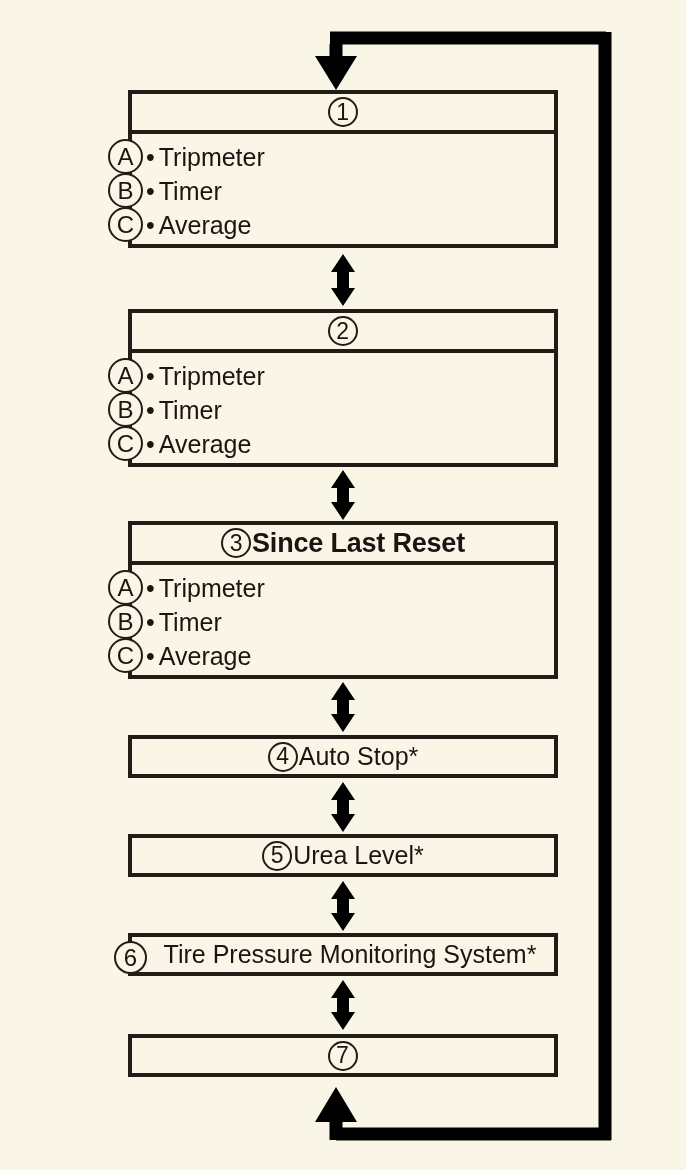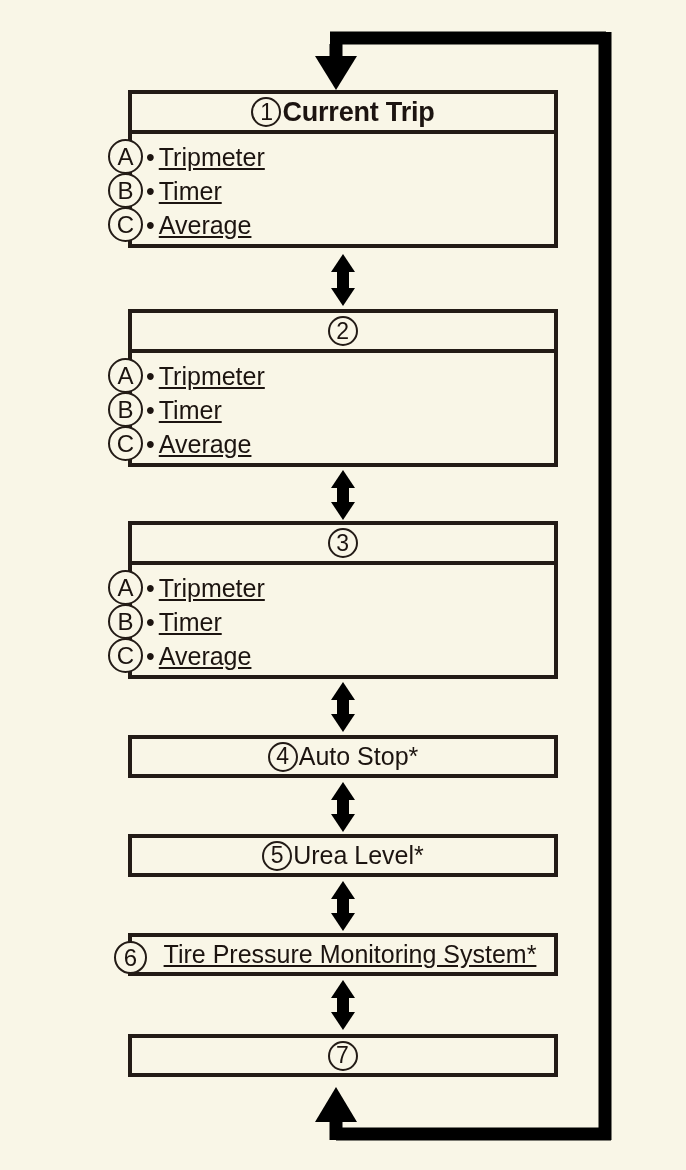--- a/index.html
+++ b/index.html
@@ -95,21 +95,20 @@
     z-index: 6;
   }
 
   
   .bullet-row {
     position: absolute;
     font-size: 25px;
     white-space: nowrap;
     line-height: 1;
     z-index: 5;
-    text-decoration: underline;
   }
   .bullet-dot {
     display: inline-block;
     font-size: 25px;
     margin-right: 4px;
   }
 
   
   .dbl-arrow {
     position: absolute;
@@ -130,21 +129,20 @@
     <path d="M 605 32 L 605 1140" stroke="#000" stroke-width="13" fill="none"></path>
 
     <path d="M 611 1134 L 336 1134" stroke="#000" stroke-width="13" fill="none"></path>
 
     <path d="M 336 1140 L 336 1112" stroke="#000" stroke-width="13" fill="none"></path>
     <polygon points="336,1087 315,1122 357,1122" fill="#000"></polygon>
   </svg>
 
   <div class="node-title" style="left:128px; top:90px; width:430px; height:44px;">
     <span class="circ circ-num">1</span>
-    <span class="title-text">Current Trip</span>
   </div>
   <div class="node-body" style="left:128px; top:134px; width:430px; height:114px;"></div>
 
   <span class="circ circ-letter" style="left:108px; top:139px;">A</span>
   <div class="bullet-row" style="left:146px; top:145px;">
     <span class="bullet-dot">•</span><span>Tripmeter</span>
   </div>
 
   <span class="circ circ-letter" style="left:108px; top:173px;">B</span>
   <div class="bullet-row" style="left:146px; top:179px;">
@@ -183,20 +181,21 @@
   </div>
 
   <svg class="dbl-arrow" style="left:329px; top:470px; height:50px;" viewBox="0 0 28 50" width="28" height="50">
     <polygon points="14,0 2,18 26,18" fill="#000"></polygon>
     <rect x="8" y="14" width="12" height="22" fill="#000"></rect>
     <polygon points="14,50 2,32 26,32" fill="#000"></polygon>
   </svg>
 
   <div class="node-title" style="left:128px; top:521px; width:430px; height:44px;">
     <span class="circ circ-num">3</span>
+    <span class="title-text">Since Last Reset</span>
   </div>
   <div class="node-body" style="left:128px; top:565px; width:430px; height:114px;"></div>
 
   <span class="circ circ-letter" style="left:108px; top:570px;">A</span>
   <div class="bullet-row" style="left:146px; top:576px;">
     <span class="bullet-dot">•</span><span>Tripmeter</span>
   </div>
 
   <span class="circ circ-letter" style="left:108px; top:604px;">B</span>
   <div class="bullet-row" style="left:146px; top:610px;">
@@ -231,21 +230,21 @@
   </div>
 
   <svg class="dbl-arrow" style="left:329px; top:881px; height:50px;" viewBox="0 0 28 50" width="28" height="50">
     <polygon points="14,0 2,18 26,18" fill="#000"></polygon>
     <rect x="8" y="14" width="12" height="22" fill="#000"></rect>
     <polygon points="14,50 2,32 26,32" fill="#000"></polygon>
   </svg>
 
   <div class="simple-node" style="left:128px; top:933px; width:430px; height:43px;">
     <span class="circ circ-num" style="position:absolute; left:-18px; top:4px; width:33px; height:33px; font-size:24px;">6</span>
-    <span class="title-text" style="margin-left:14px;text-decoration:underline;">Tire Pressure Monitoring System*</span>
+    <span class="title-text" style="margin-left:14px;">Tire Pressure Monitoring System*</span>
   </div>
 
   <svg class="dbl-arrow" style="left:329px; top:980px; height:50px;" viewBox="0 0 28 50" width="28" height="50">
     <polygon points="14,0 2,18 26,18" fill="#000"></polygon>
     <rect x="8" y="14" width="12" height="22" fill="#000"></rect>
     <polygon points="14,50 2,32 26,32" fill="#000"></polygon>
   </svg>
 
   <div class="simple-node" style="left:128px; top:1034px; width:430px; height:43px;">
     <span class="circ circ-num">7</span>

